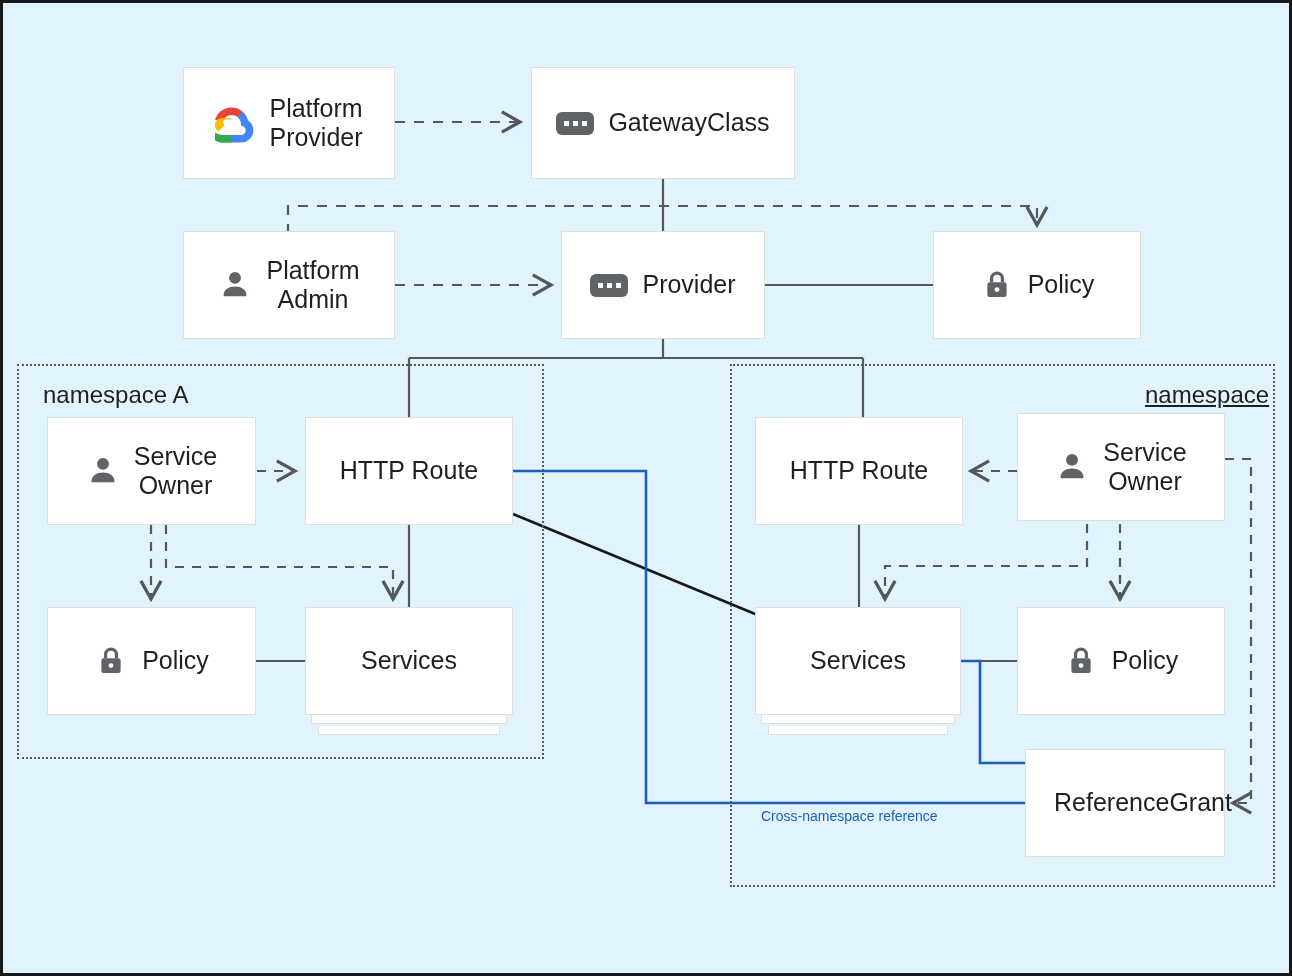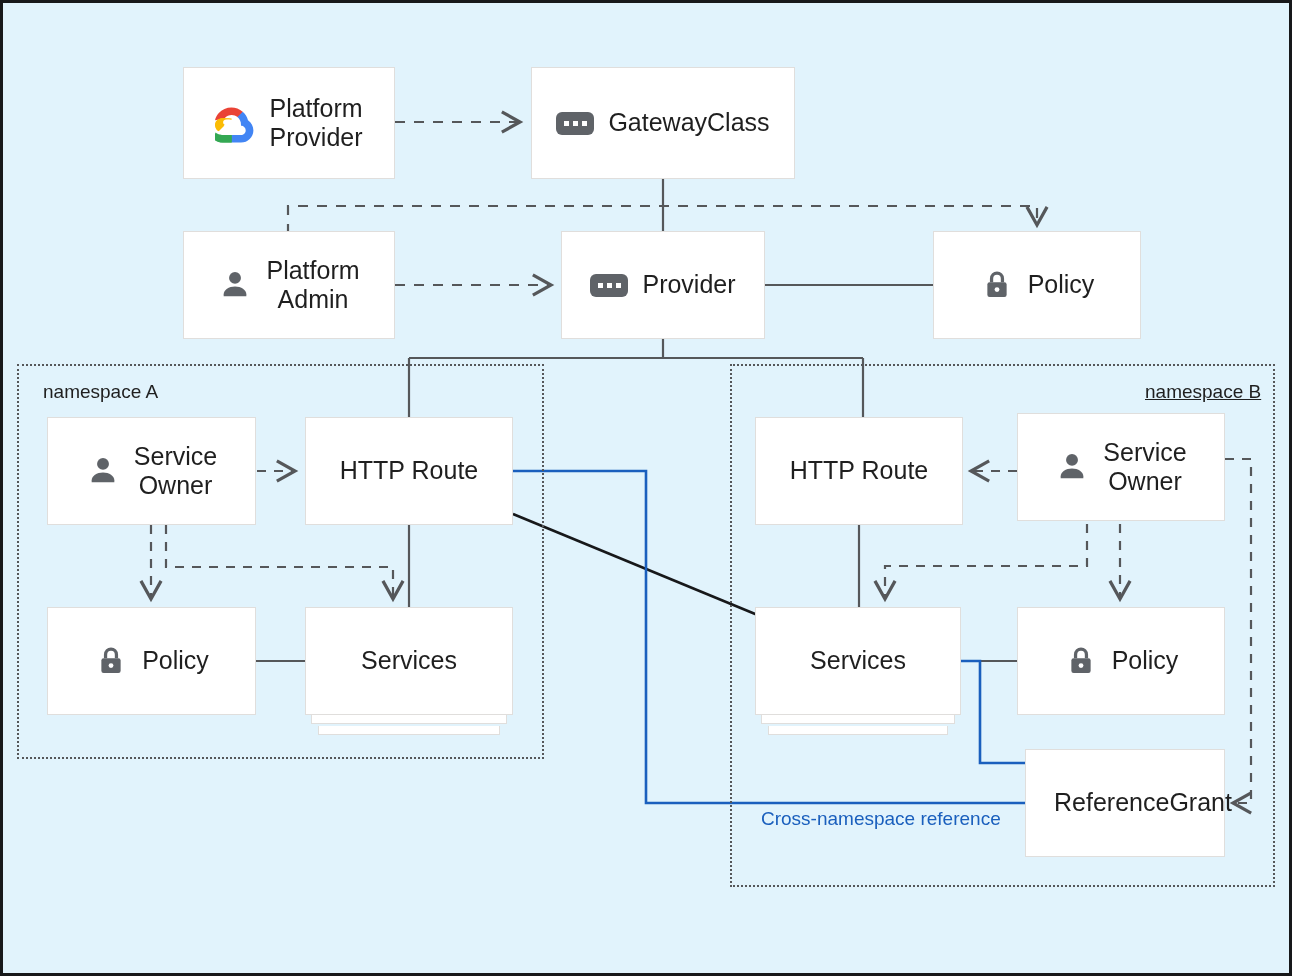--- a/index.html
+++ b/index.html
@@ -44,27 +44,27 @@
   }
   .node.centered .label { text-align: center; }
   .ns-box {
     position: absolute;
     border: 2px dotted #55575a;
     box-sizing: border-box;
     z-index: 1;
   }
   .ns-label {
     position: absolute;
-    font-size: 19px;
+    font-size: 24px;
     color: #1f1f1f;
     z-index: 2;
   }
   .xref-label {
     position: absolute;
-    font-size: 19px;
+    font-size: 14px;
     color: #1a5fbd;
     z-index: 6;
     white-space: nowrap;
   }
   
   .stack {
     position: absolute;
     z-index: 4;
   }
   .stack i {

